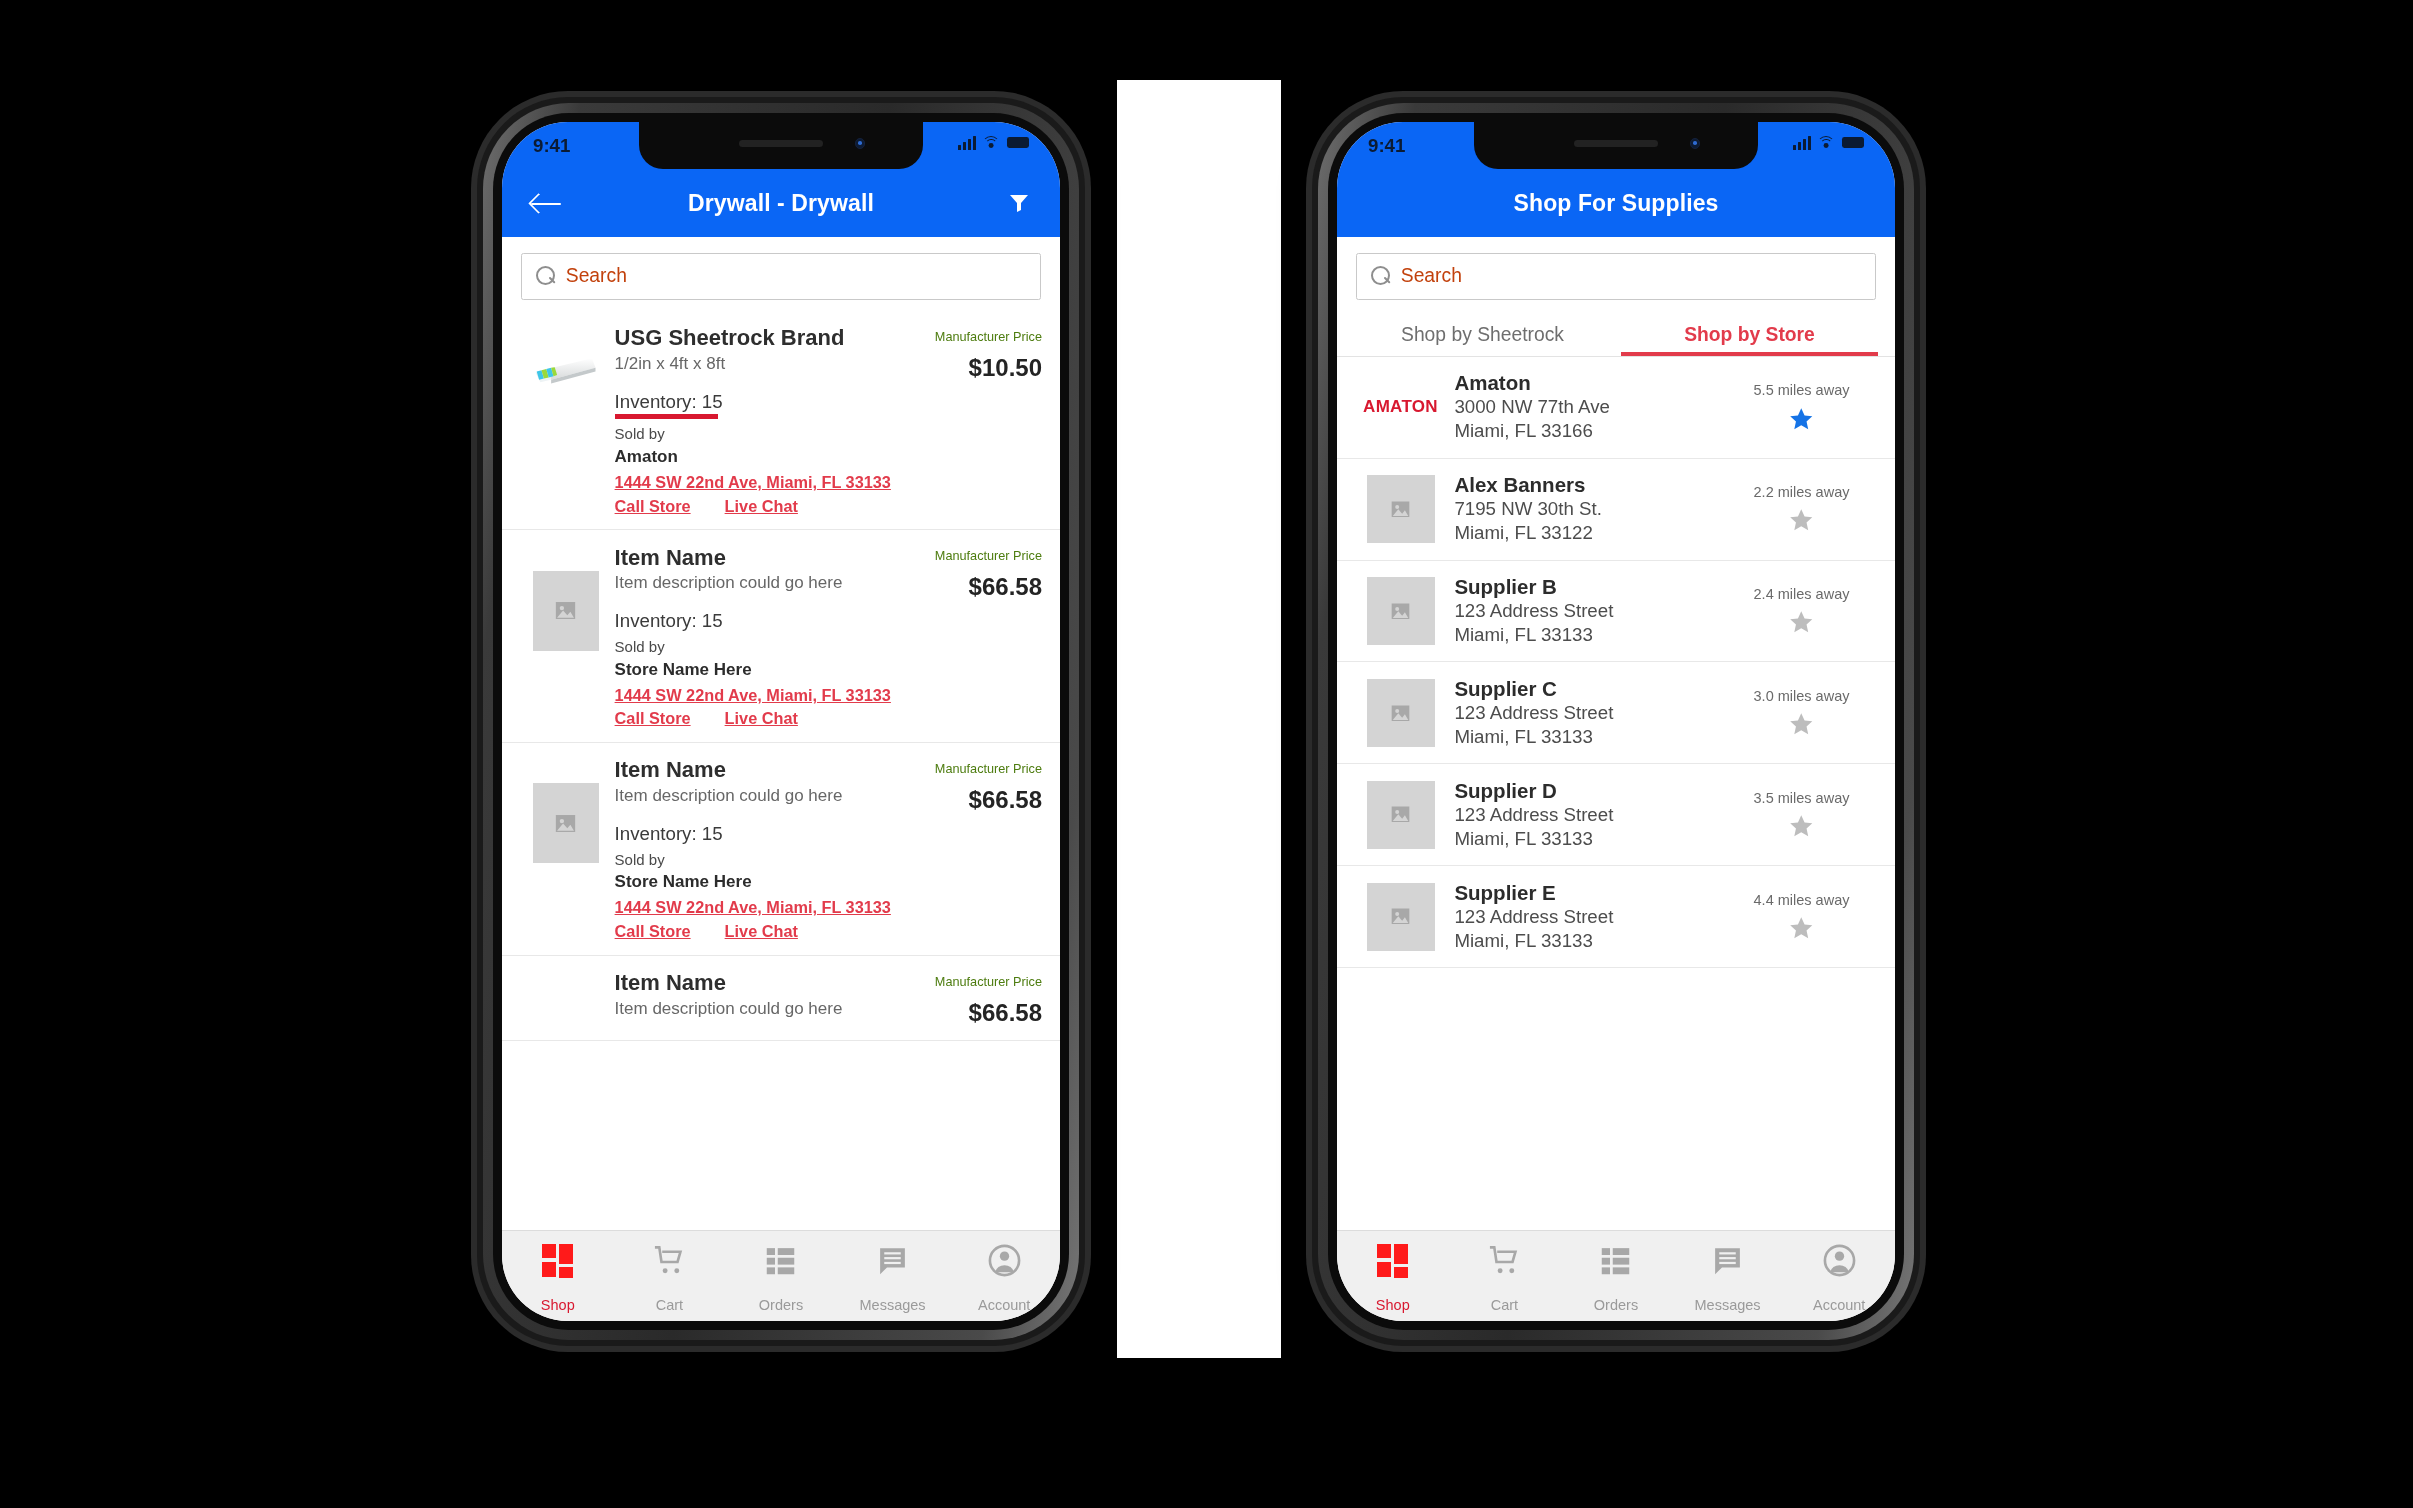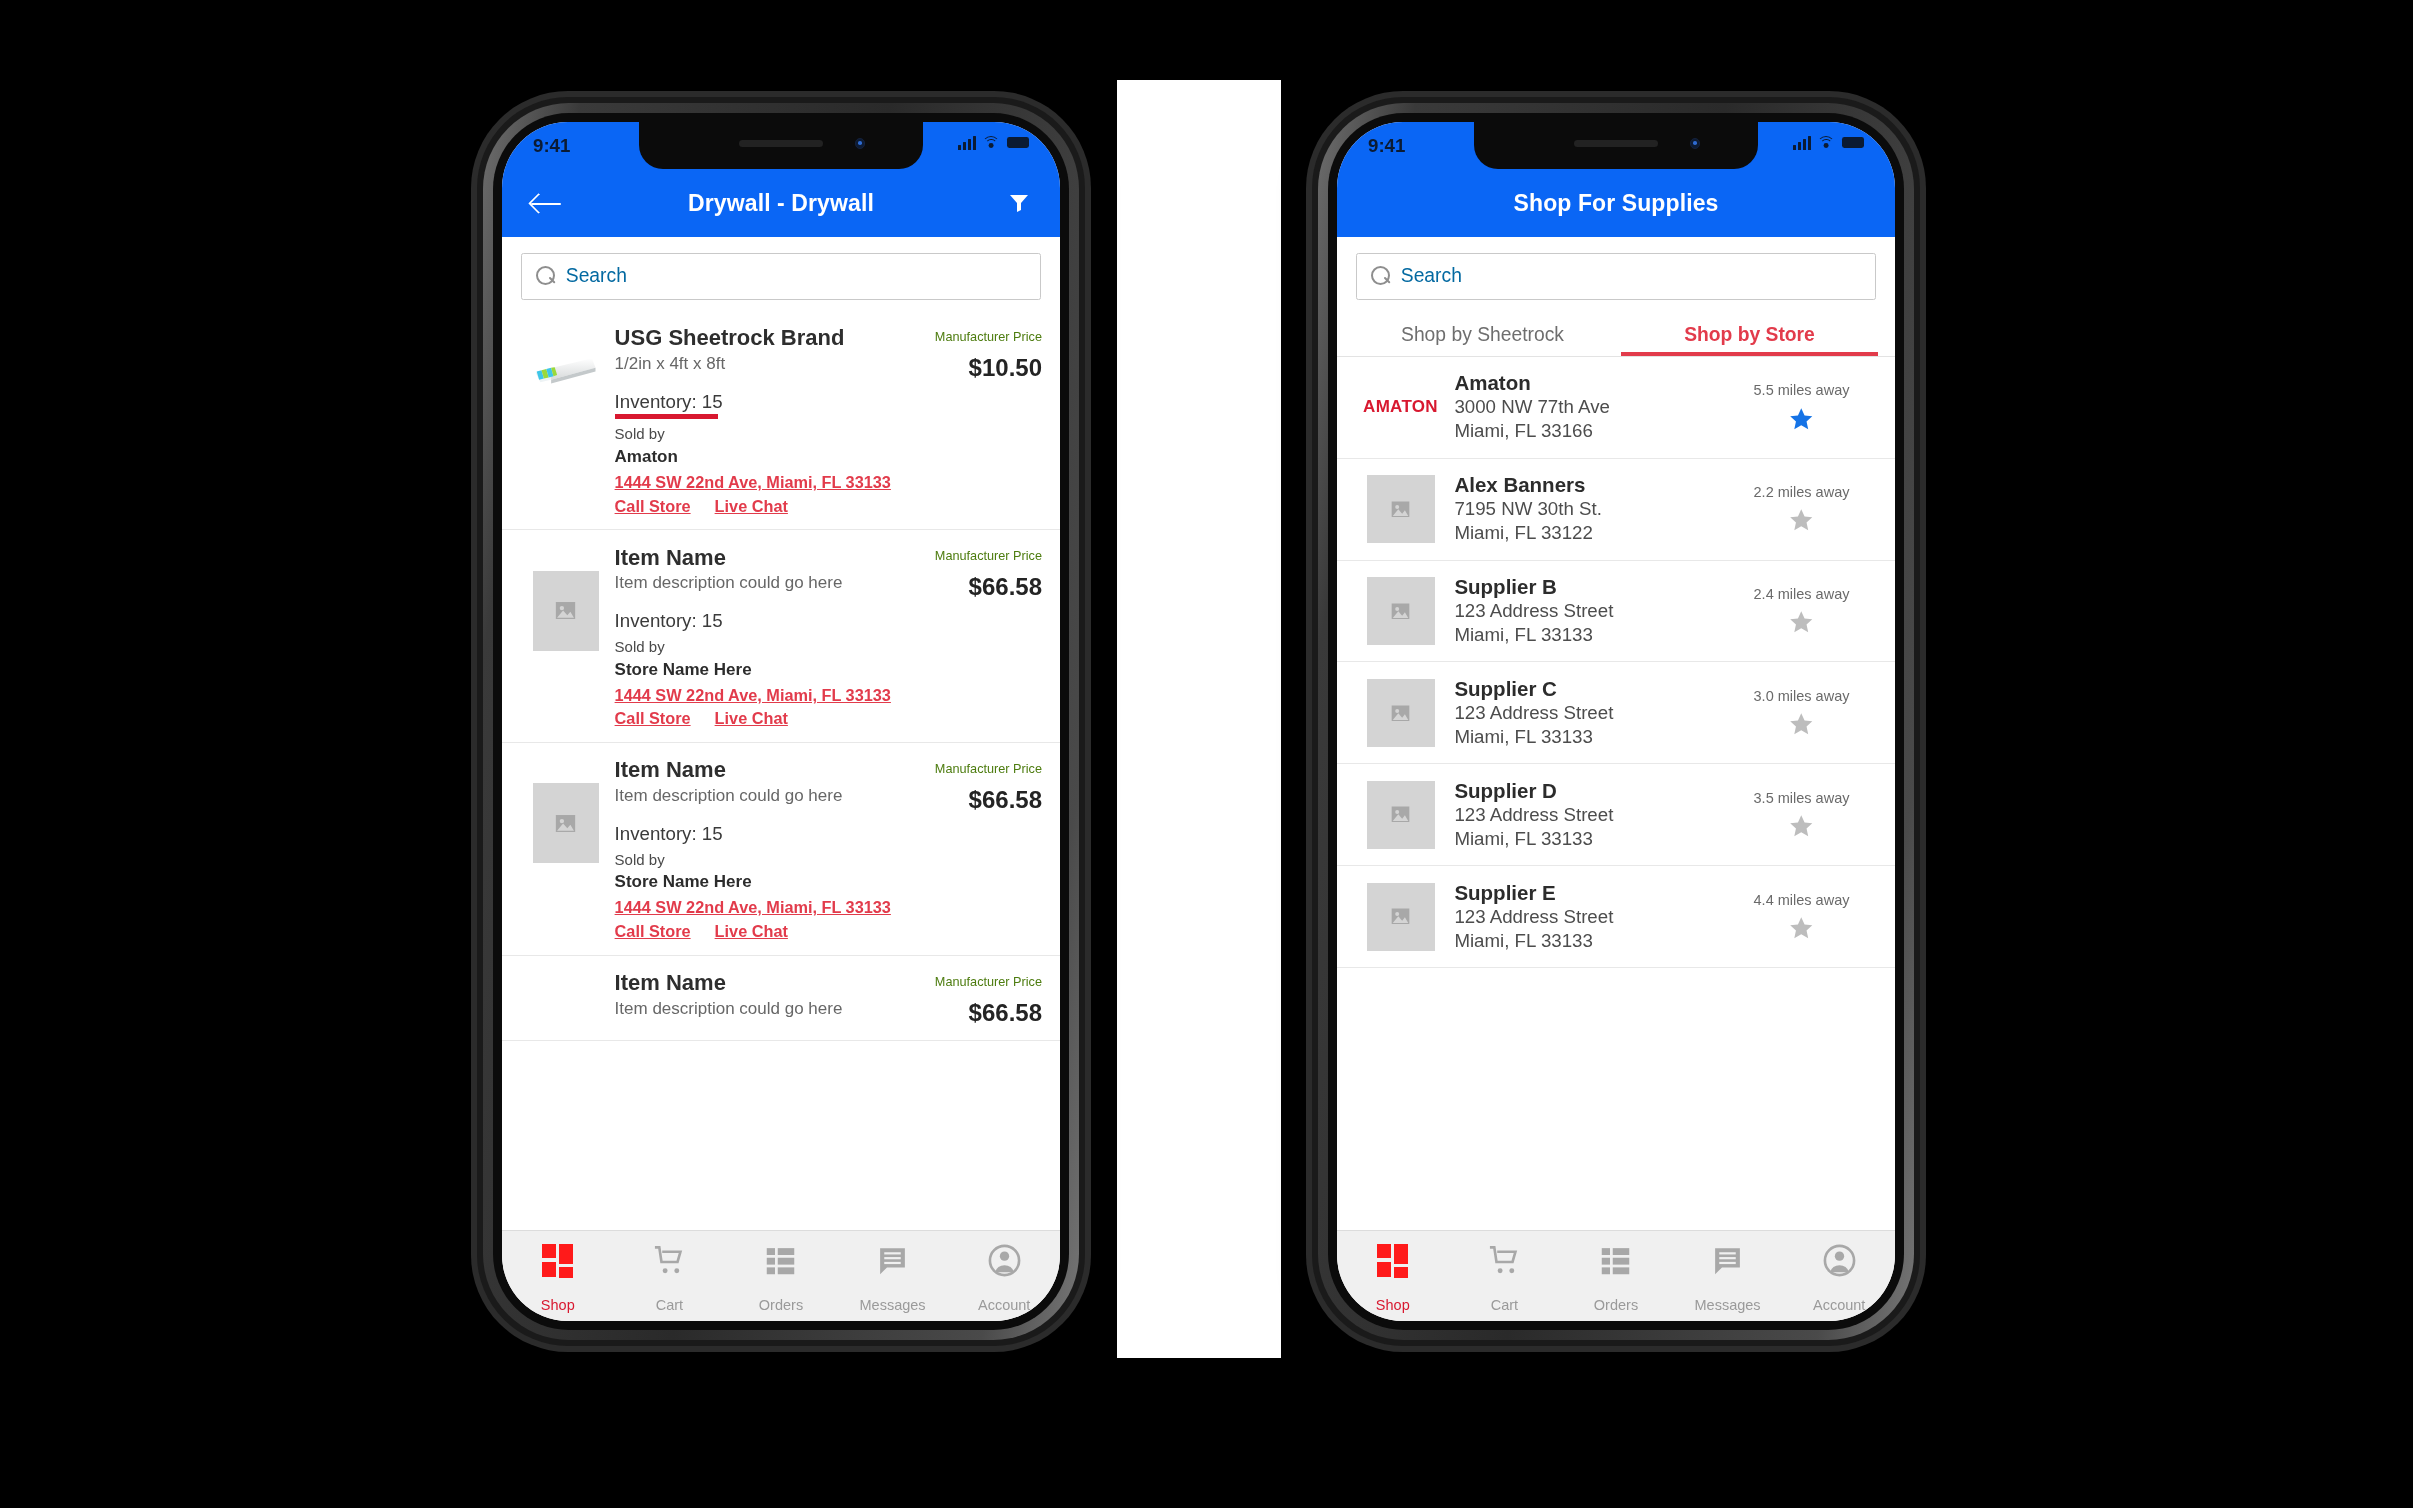--- a/index.html
+++ b/index.html
@@ -137,21 +137,21 @@
   .search-box .mag { width: 20.5px; height: 20.5px; position: relative; flex: none; }
   .search-box .mag::before {
     content:""; position:absolute; left:0; top:0;
     width: 15px; height: 15px; border:2.4px solid #8e8e8e; border-radius:50%;
   }
   .search-box .mag::after {
     content:""; position:absolute; left:12.7px; top:13.3px;
     width: 7.8px; height: 2.4px; background:#8e8e8e; border-radius:1.2px;
     transform: rotate(45deg);
   }
-  .search-box .ph { font-size: 19.3px; color: #0369a1; }
+  .search-box .ph { font-size: 19.3px; color: #c2410c; }
 
   
   .scroll-area { background: #fff; }
   .product {
     display: flex; padding: 15.7px 18px 13.3px 18px;
     border-bottom: 1.2px solid #e8e8e8;
     align-items: flex-start;
   }
   .product .thumb-col { width: 91px; flex: none; display:flex; align-items:center; justify-content:center; padding-top:25px;}
   .ph-thumb {
@@ -168,21 +168,21 @@
   .prod-desc { font-size: 17px; color:#676767; }
   .prod-price { font-size: 24px; font-weight: 700; color:#242424; white-space:nowrap; }
   .prod-inv { font-size: 18.7px; color:#3b3b3b; margin-top: 8.4px; }
   .inv-underline { width: 103px; height: 5.4px; background:#d8182f; margin-top:1.2px; }
   .prod-soldby { font-size: 15px; color:#4a4a4a; margin-top: 6px; }
   .prod-store { font-size: 17px; font-weight: 700; color:#2c2c2c; margin-top: 4.8px;}
   .prod-addr {
     font-size: 16.3px; font-weight: 700; color:#e23b4b;
     text-decoration: underline; margin-top: 6px;
   }
-  .prod-links { display:flex; gap: 24px; margin-top: 4.8px; }
+  .prod-links { display:flex; gap: 34px; margin-top: 4.8px; }
   .prod-links span {
     font-size: 16.3px; font-weight: 700; color:#e23b4b; text-decoration: underline;
   }
 
   
   .tabs { display:flex; background:#fff; padding: 4.8px 12px 0 12px; }
   .tab { flex:1; text-align:center; padding: 8.4px 0 9.7px 0; font-size: 19.3px; color:#6e6e6e; position:relative;}
   .tab.active { color:#e23b4b; font-weight: 700; }
   .tab.active::after {
     content:""; position:absolute; left:4.8px; right:4.8px; bottom:0;

